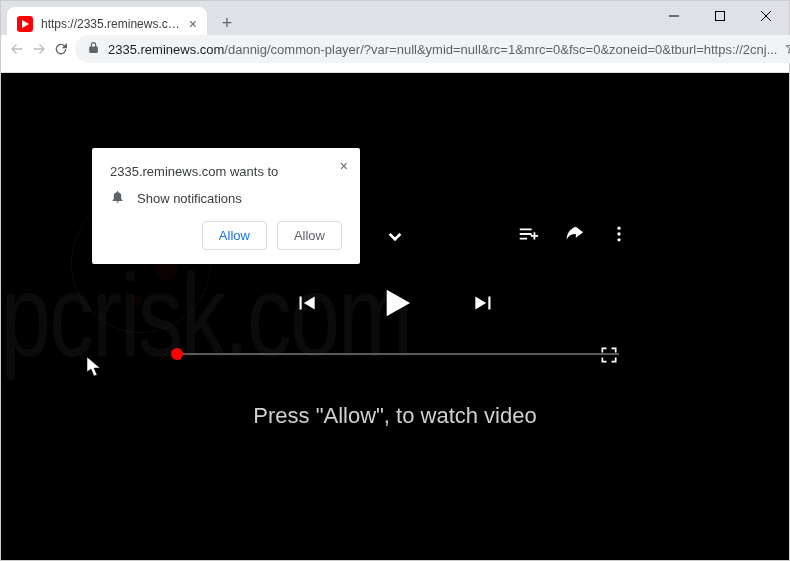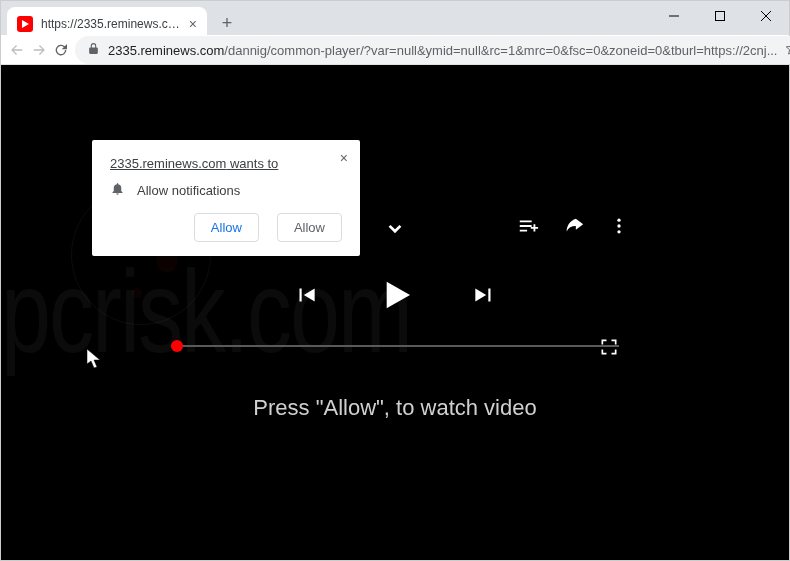--- a/index.html
+++ b/index.html
@@ -11,21 +11,21 @@
 .tab { display: flex; align-items: center; height: 34px; background: #fff; border-radius: 8px 8px 0 0; margin-left: 6px; margin-top: 6px; padding: 0 10px; width: 200px; gap: 8px; }
 .favicon { width: 16px; height: 16px; background: #ff0000; border-radius: 3px; display:flex; align-items:center; justify-content:center; }
 .favicon svg { width:10px; height:10px; }
 .tab-title { font-size: 12px; color: #3c4043; white-space: nowrap; overflow: hidden; text-overflow: ellipsis; flex:1; }
 .tab-close { color:#5f6368; font-size:14px; cursor:pointer; }
 .newtab { width:28px; height:28px; margin-top:8px; margin-left:6px; display:flex; align-items:center; justify-content:center; color:#5f6368; font-size:18px; }
 .win-controls { margin-left:auto; display:flex; }
 .win-btn { width:46px; height:30px; display:flex; align-items:center; justify-content:center; color:#000; font-size:14px; }
 .win-btn svg { width:10px; height:10px; }
 
-.addrbar { height: 30px; background:#fff; display:flex; align-items:flex-end; padding:0 8px; gap:6px; border-bottom:1px solid #e0e0e0; }
+.addrbar { height: 38px; background:#fff; display:flex; align-items:flex-start; padding:0 8px; gap:6px; border-bottom:1px solid #e0e0e0; }
 .nav-btn { width:28px; height:28px; display:flex; align-items:center; justify-content:center; color:#5f6368; border-radius:50%; }
 .nav-btn.disabled { color:#bdbdbd; }
 .omnibox { flex:1; height:28px; background:#f1f3f4; border-radius:14px; display:flex; align-items:center; padding:0 12px; gap:8px; }
 .lock { color:#5f6368; }
 .url-text { font-size:13px; color:#5f6368; white-space:nowrap; overflow:hidden; text-overflow:ellipsis; flex:1; }
 .url-text .host { color:#202124; }
 .star { color:#5f6368; }
 
 .content { flex:1; background:#000; position:relative; overflow:hidden; }
 
@@ -48,23 +48,23 @@
 .progress-area { position:absolute; top:280px; left:170px; right:170px; }
 .progress-bar { height:2px; background:#5a5a5a; position:relative; }
 .progress-dot { position:absolute; left:0; top:-5px; width:12px; height:12px; background:#ff0000; border-radius:50%; }
 
 .fullscreen-icon { position:absolute; top:272px; right:170px; color:#fff; }
 
 .cta { position:absolute; top:330px; left:0; right:0; text-align:center; color:#d0d0d0; font-size:22px; font-weight:400; }
 
 .notif-popup { position:absolute; left:91px; top:75px; width:268px; background:#fff; box-shadow:0 2px 10px rgba(0,0,0,0.25); border-radius:2px; padding:16px 18px 14px 18px; z-index:100; }
 .notif-close { position:absolute; top:10px; right:12px; color:#5f6368; font-size:14px; cursor:pointer; }
-.notif-title { font-size:13px; color:#3c4043; margin-bottom:10px;text-decoration:underline; }
+.notif-title { font-size:13px; color:#3c4043; margin-bottom:10px; }
 .notif-body { display:flex; align-items:center; gap:12px; font-size:13px; color:#3c4043; margin-bottom:14px; }
-.notif-buttons { display:flex; justify-content:flex-end; gap:18px; }
+.notif-buttons { display:flex; justify-content:flex-end; gap:10px; }
 .notif-btn { border:1px solid #dadce0; background:#fff; border-radius:4px; padding:6px 16px; font-size:13px; color:#5f6368; cursor:pointer; }
 .notif-btn.primary { color:#1a73e8; }
 
 .cursor { position:absolute; left:86px; top:284px; color:#fff; z-index:50; font-size:18px; pointer-events:none; }
 </style>
 </head>
 <body>
 
 <div class="window">
 
@@ -199,21 +199,21 @@
       <div class="cta">Press "Allow", to watch video</div>
     </div>
 
     <div class="notif-popup">
       <span class="notif-close">×</span>
       <div class="notif-title"><span>2335.reminews.com</span><span> wants to</span></div>
       <div class="notif-body">
         <span><svg width="15" height="15" viewBox="0 0 24 24">
               <path d="M12 22a2 2 0 0 0 2-2h-4a2 2 0 0 0 2 2zm6-6V11a6 6 0 0 0-5-5.9V4a1 1 0 1 0-2 0v1.1A6 6 0 0 0 6 11v5l-2 2v1h16v-1z" fill="#5f6368"></path>
             </svg></span>
-        <span>Allow notifications</span>
+        <span>Show notifications</span>
       </div>
       <div class="notif-buttons">
         <button class="notif-btn primary">Allow</button>
         <button class="notif-btn">Allow</button>
       </div>
     </div>
 
     <div class="cursor">
       <svg width="16" height="20" viewBox="0 0 16 20">
           <path d="M0 0l0 15 4-3 3 7 3-1-3-7 6 0z" fill="#fff" stroke="#000" stroke-width="0.5"></path>

